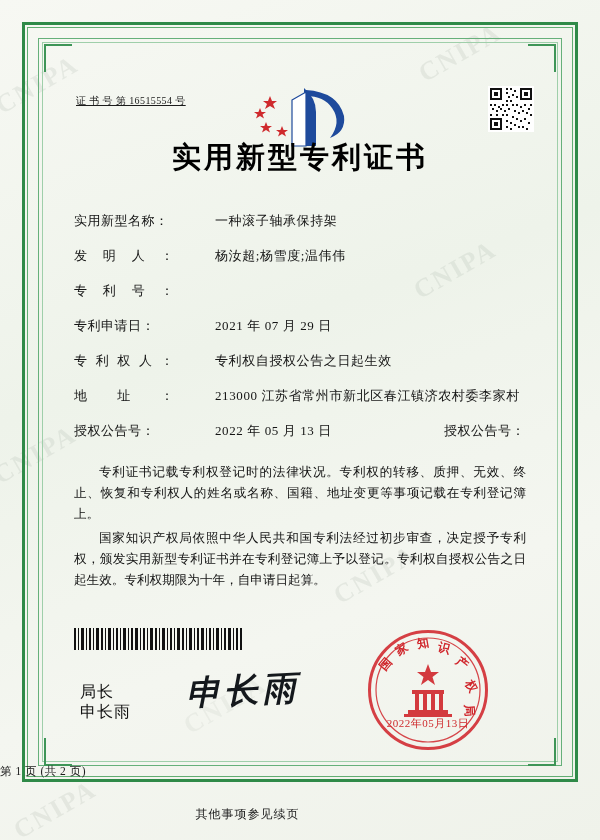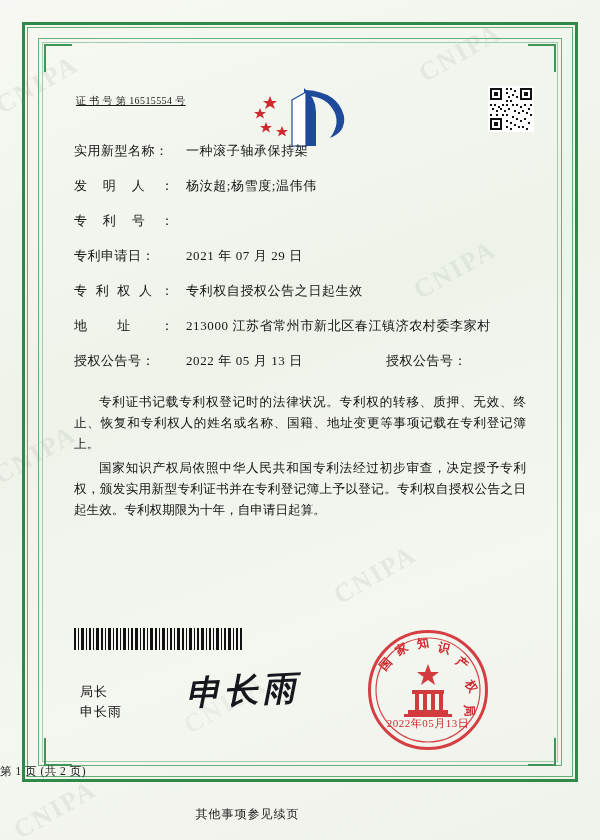--- a/index.html
+++ b/index.html
@@ -126,20 +126,21 @@
     margin-top: 34px;
     margin-left: 14px;
     font-family: "Liberation Serif", serif;
     font-size: 13px;
     color: #141414;
   }
   .frow {
     display: flex;
     align-items: baseline;
     margin-bottom: 17px;
+    gap: 29px;
   }
   .flabel {
     width: 112px;
     flex: 0 0 112px;
     letter-spacing: 0.5px;
   }
   .flabel.spaced {
     display: flex;
     justify-content: space-between;
     width: 100px;
@@ -175,21 +176,21 @@
     position: absolute;
     left: 74px; top: 628px;
     width: 168px; height: 22px;
   }
 
   
   .sign-label {
     position: absolute;
     left: 80px; top: 682px;
     font-family: "Liberation Serif", serif;
-    font-size: 13px;
+    font-size: 16px;
     line-height: 20px;
     color: #111;
     letter-spacing: 1px;
   }
   .sign-script {
     position: absolute;
     left: 186px; top: 668px;
     font-family: "Liberation Serif", serif;
     font-size: 34px;
     font-style: italic;
@@ -348,20 +349,21 @@
           <rect x="22" y="42" width="2" height="2"></rect>
           <rect x="42" y="18" width="2" height="2"></rect>
       </g>
     </svg>
   </div>
 
   <div class="content">
 
     <div class="cert-no">证 书 号 第 16515554 号</div>
 
+    <div class="title">实用新型专利证书</div>
 
     <div class="fields">
 
       <div class="frow">
         <div class="flabel">实用新型名称：</div>
         <div class="fval">一种滚子轴承保持架</div>
       </div>
 
       <div class="frow">
         <div class="flabel spaced">

